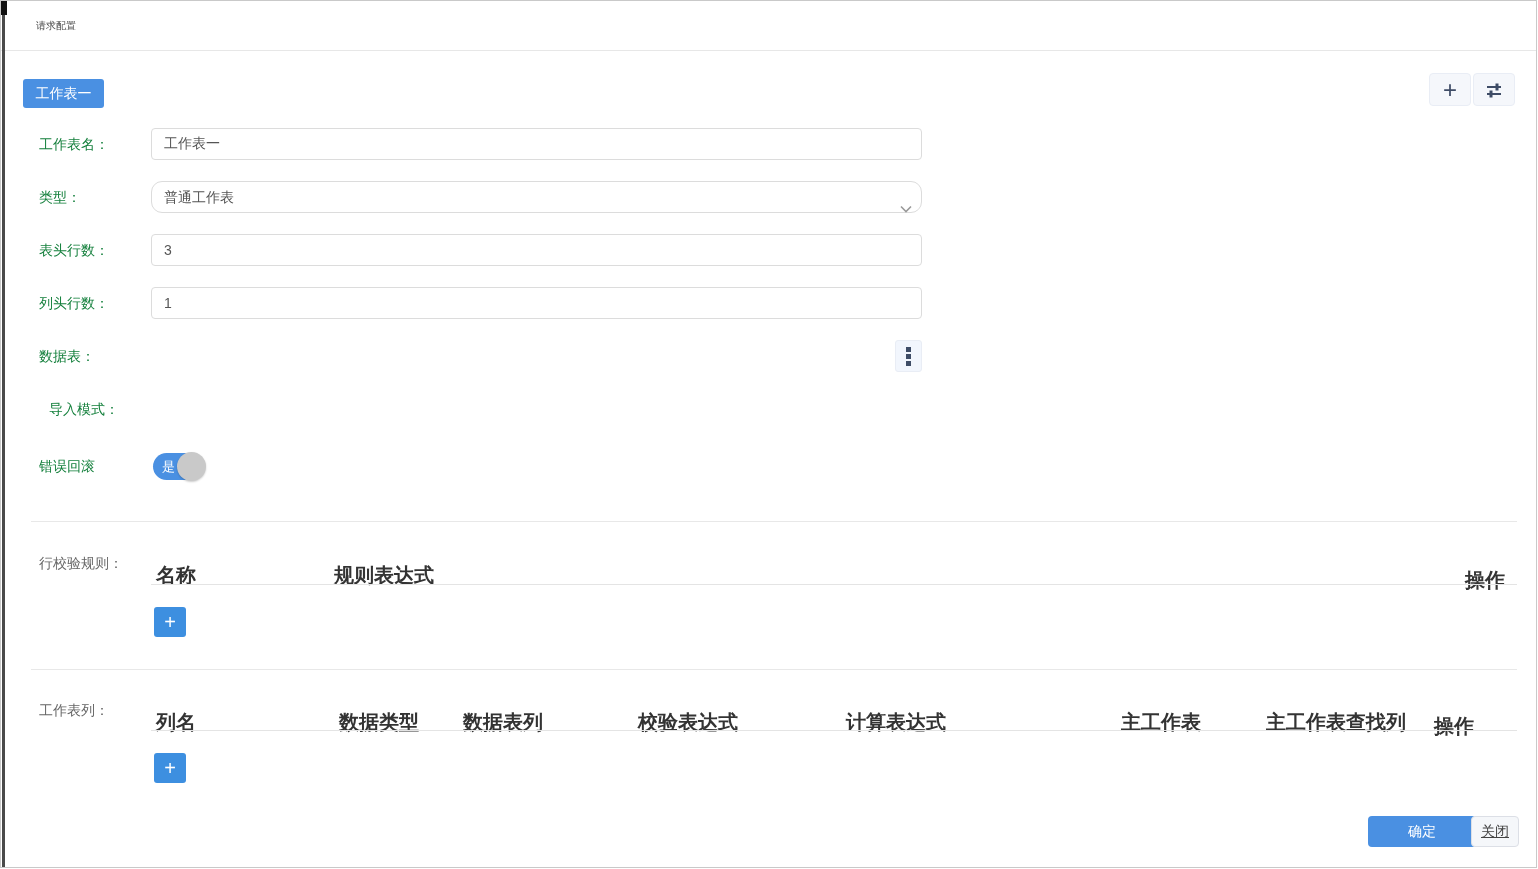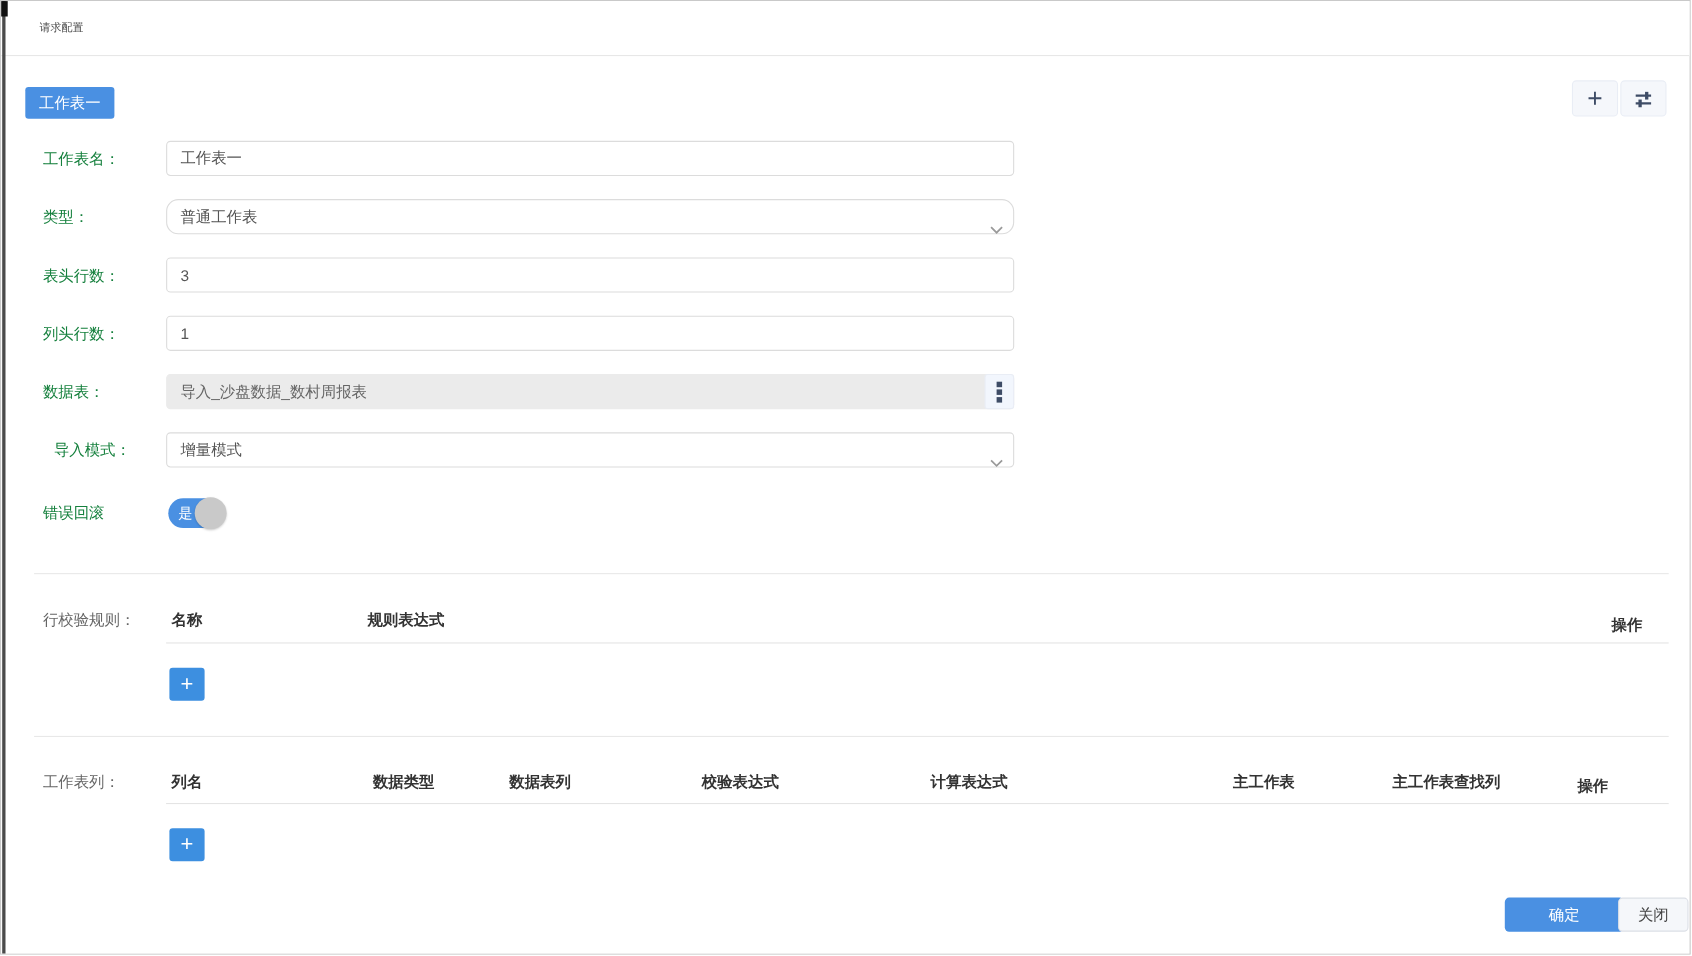--- a/index.html
+++ b/index.html
@@ -41,30 +41,30 @@
   .dots-btn .dot { width:5px; height:5px; background:#3e4c66; }
 
   .toggle { position:absolute; left:152px; top:452px; width:48px; height:27px; border-radius:14px; cursor:pointer; }
   .toggle .on-text { position:absolute; left:9px; top:0; line-height:27px; font-size:13px; color:#fff; }
   .toggle .knob { position:absolute; right:-5px; top:-1px; width:29px; height:29px; border-radius:50%;
                   background:#c9c9c9; box-shadow:0 1px 2px rgba(0,0,0,.2); }
 
   .divider { position:absolute; left:30px; width:1486px; height:1px; background:#e8e8e8; }
 
   .sec-label { position:absolute; left:38px; font-size:14px; color:#666; line-height:30px; white-space:nowrap; }
-  .th { position:absolute; font-size:14px; font-weight:bold; color:#333; line-height:30px; white-space:nowrap; }
+  .th { position:absolute; font-size:20px; font-weight:bold; color:#333; line-height:30px; white-space:nowrap;margin-top:12px; }
   .thead-line { position:absolute; left:150px; width:1366px; height:1px; background:#e4e4e4; }
 
   .add-btn { position:absolute; left:153px; width:32px; height:30px; border-radius:3px;
              color:#fff; font-size:20px; text-align:center; line-height:28px; cursor:pointer; border:none; }
 
   .btn { position:absolute; top:815px; height:31px; border-radius:4px; font-size:14px;
          text-align:center; line-height:31px; cursor:pointer; }
   .btn-confirm { left:1367px; width:108px; color:#fff; }
-  .btn-close { left:1470px; width:64px; background:#f5f7fa; border:1px solid #dcdfe6; color:#444; line-height:29px; }
+  .btn-close { left:1470px; width:48px; background:#f5f7fa; border:1px solid #dcdfe6; color:#444; line-height:29px;text-decoration:underline; }
 </style>
 </head>
 <body>
 
 <div class="frame">
   <div class="edge-artifact"></div>
   <div class="edge-cap"></div>
 
   <div class="titlebar">
     <div class="title">请求配置</div>
@@ -99,40 +99,29 @@
     </span>
   </div>
 
   <div class="row-label" style="top:233px;">表头行数：</div>
   <input class="input" style="top: 233px;" type="text" value="3">
 
   <div class="row-label" style="top:286px;">列头行数：</div>
   <input class="input" style="top: 286px;" type="text" value="1">
 
   <div class="row-label" style="top:339px;">数据表：</div>
-  <div class="gray-field" style="top:339px;">
-    <span>导入_沙盘数据_数村周报表</span>
-  </div>
   <div class="dots-btn" style="top:339px;">
     <span style="display:flex;flex-direction:column;gap:2px;align-items:center;">
       <span class="dot"></span>
         <span class="dot"></span>
         <span class="dot"></span>
     </span>
   </div>
 
   <div class="row-label" style="top:392px;margin-left:10px;">导入模式：</div>
-  <div class="select" style="top:392px;">
-    <span>增量模式</span>
-    <span class="chev">
-      <svg width="12" height="8" viewBox="0 0 12 8">
-          <polyline points="1,1.5 6,6.5 11,1.5" fill="none" stroke="#9a9a9a" stroke-width="1.6"></polyline>
-        </svg>
-    </span>
-  </div>
 
   <div class="row-label" style="top:452px;line-height:27px;">错误回滚</div>
   <div class="toggle" style="background:#4a90e2;">
     <span class="on-text">是</span>
     <span class="knob"></span>
   </div>
 
   <div class="divider" style="top:520px;"></div>
 
   <div class="sec-label" style="top:547px;">行校验规则：</div>

